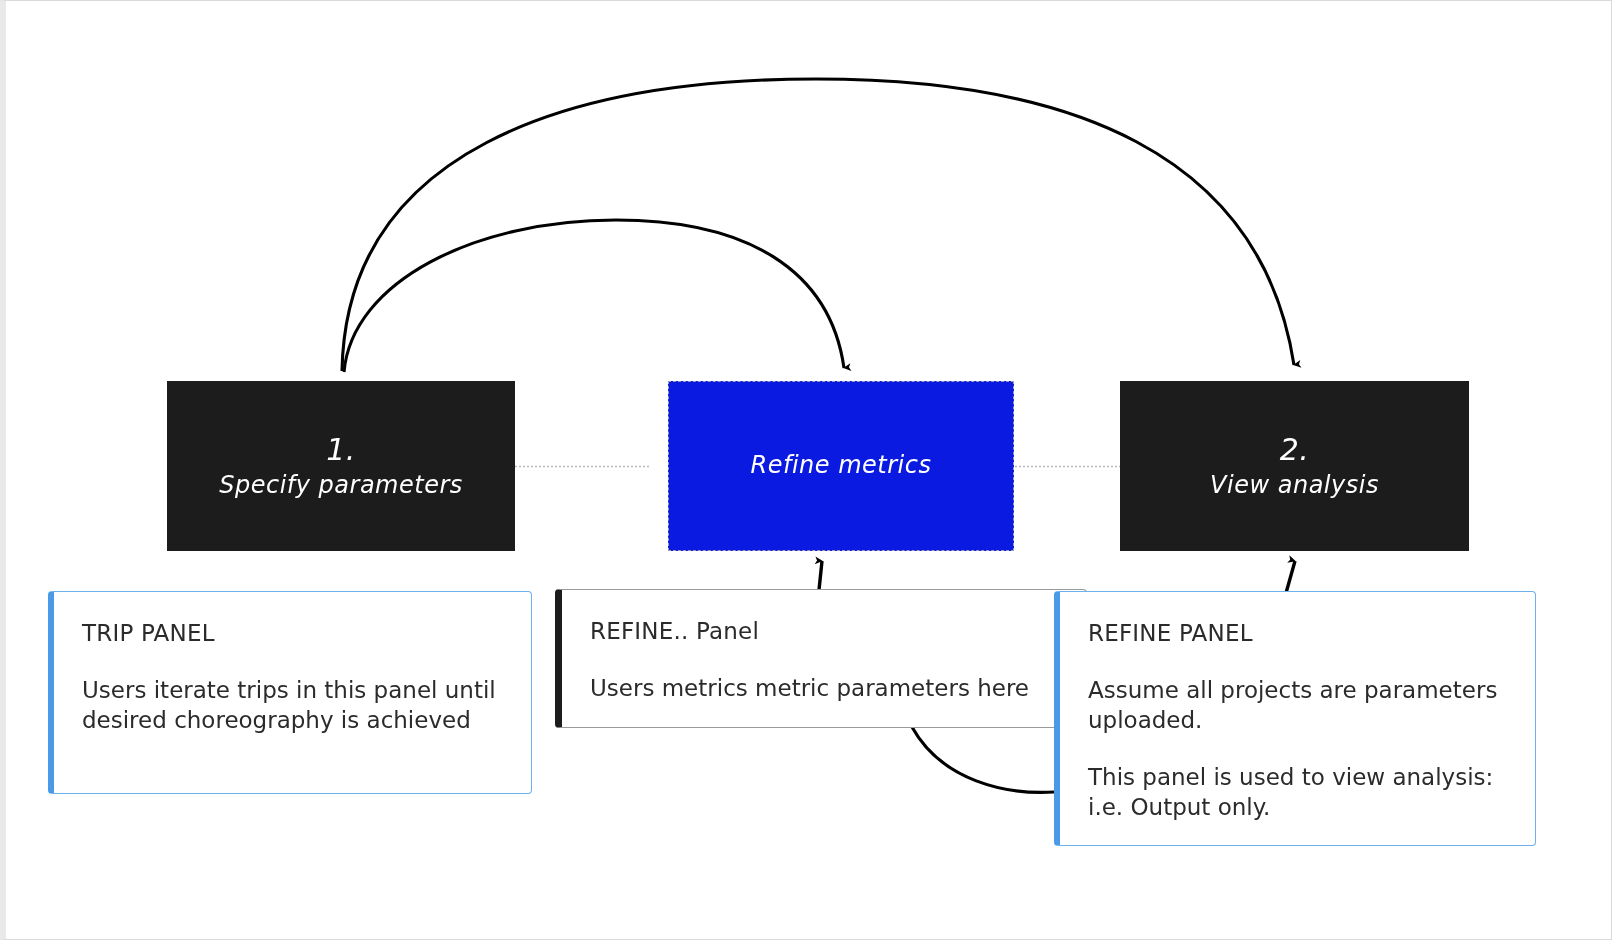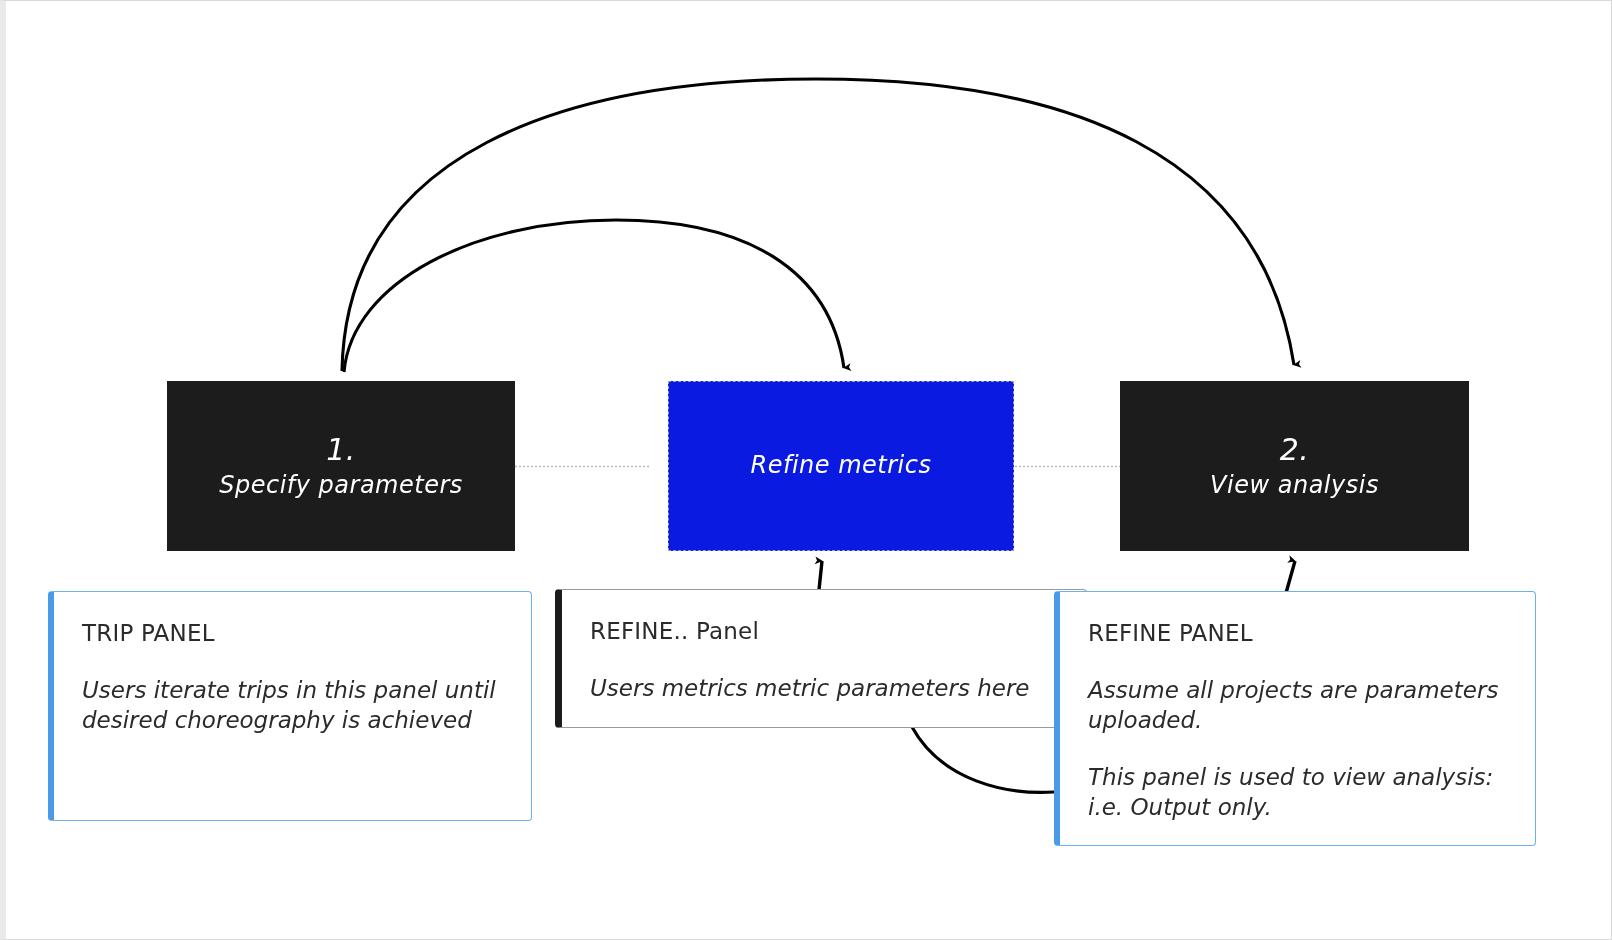--- a/index.html
+++ b/index.html
@@ -84,34 +84,33 @@
     line-height: 1.33;
   }
   .card .hdr {
     font-size: 23px;
     color: #2b2b2b;
     margin-bottom: 26px;
     letter-spacing: 0.2px;
   }
   .card p {
     margin: 4px 0 26px 0;
-    font-style: italic;
   }
   .card p:last-child { margin-bottom: 0; }
 
   .card.blue {
     border: 1px solid #6cb0ee;
     border-left: 6px solid #4a9ae8;
   }
   .card.black {
     border: 1px solid #9a9a9a;
     border-left: 7px solid #1c1c1c;
   }
 
-  #card-trip    { left: 42px;   top: 590px; width: 484px; height: 230px; }
+  #card-trip    { left: 42px;   top: 590px; width: 484px; height: 203px; }
   #card-refine  { left: 549px;  top: 588px; width: 532px; height: 139px; }
   #card-project { left: 1048px; top: 590px; width: 482px; height: 255px; }
 </style>
 </head>
 <body>
 
 <div id="canvas">
 
   <svg id="wires" viewBox="0 0 1612 940" width="1612" height="940">
     <defs>

